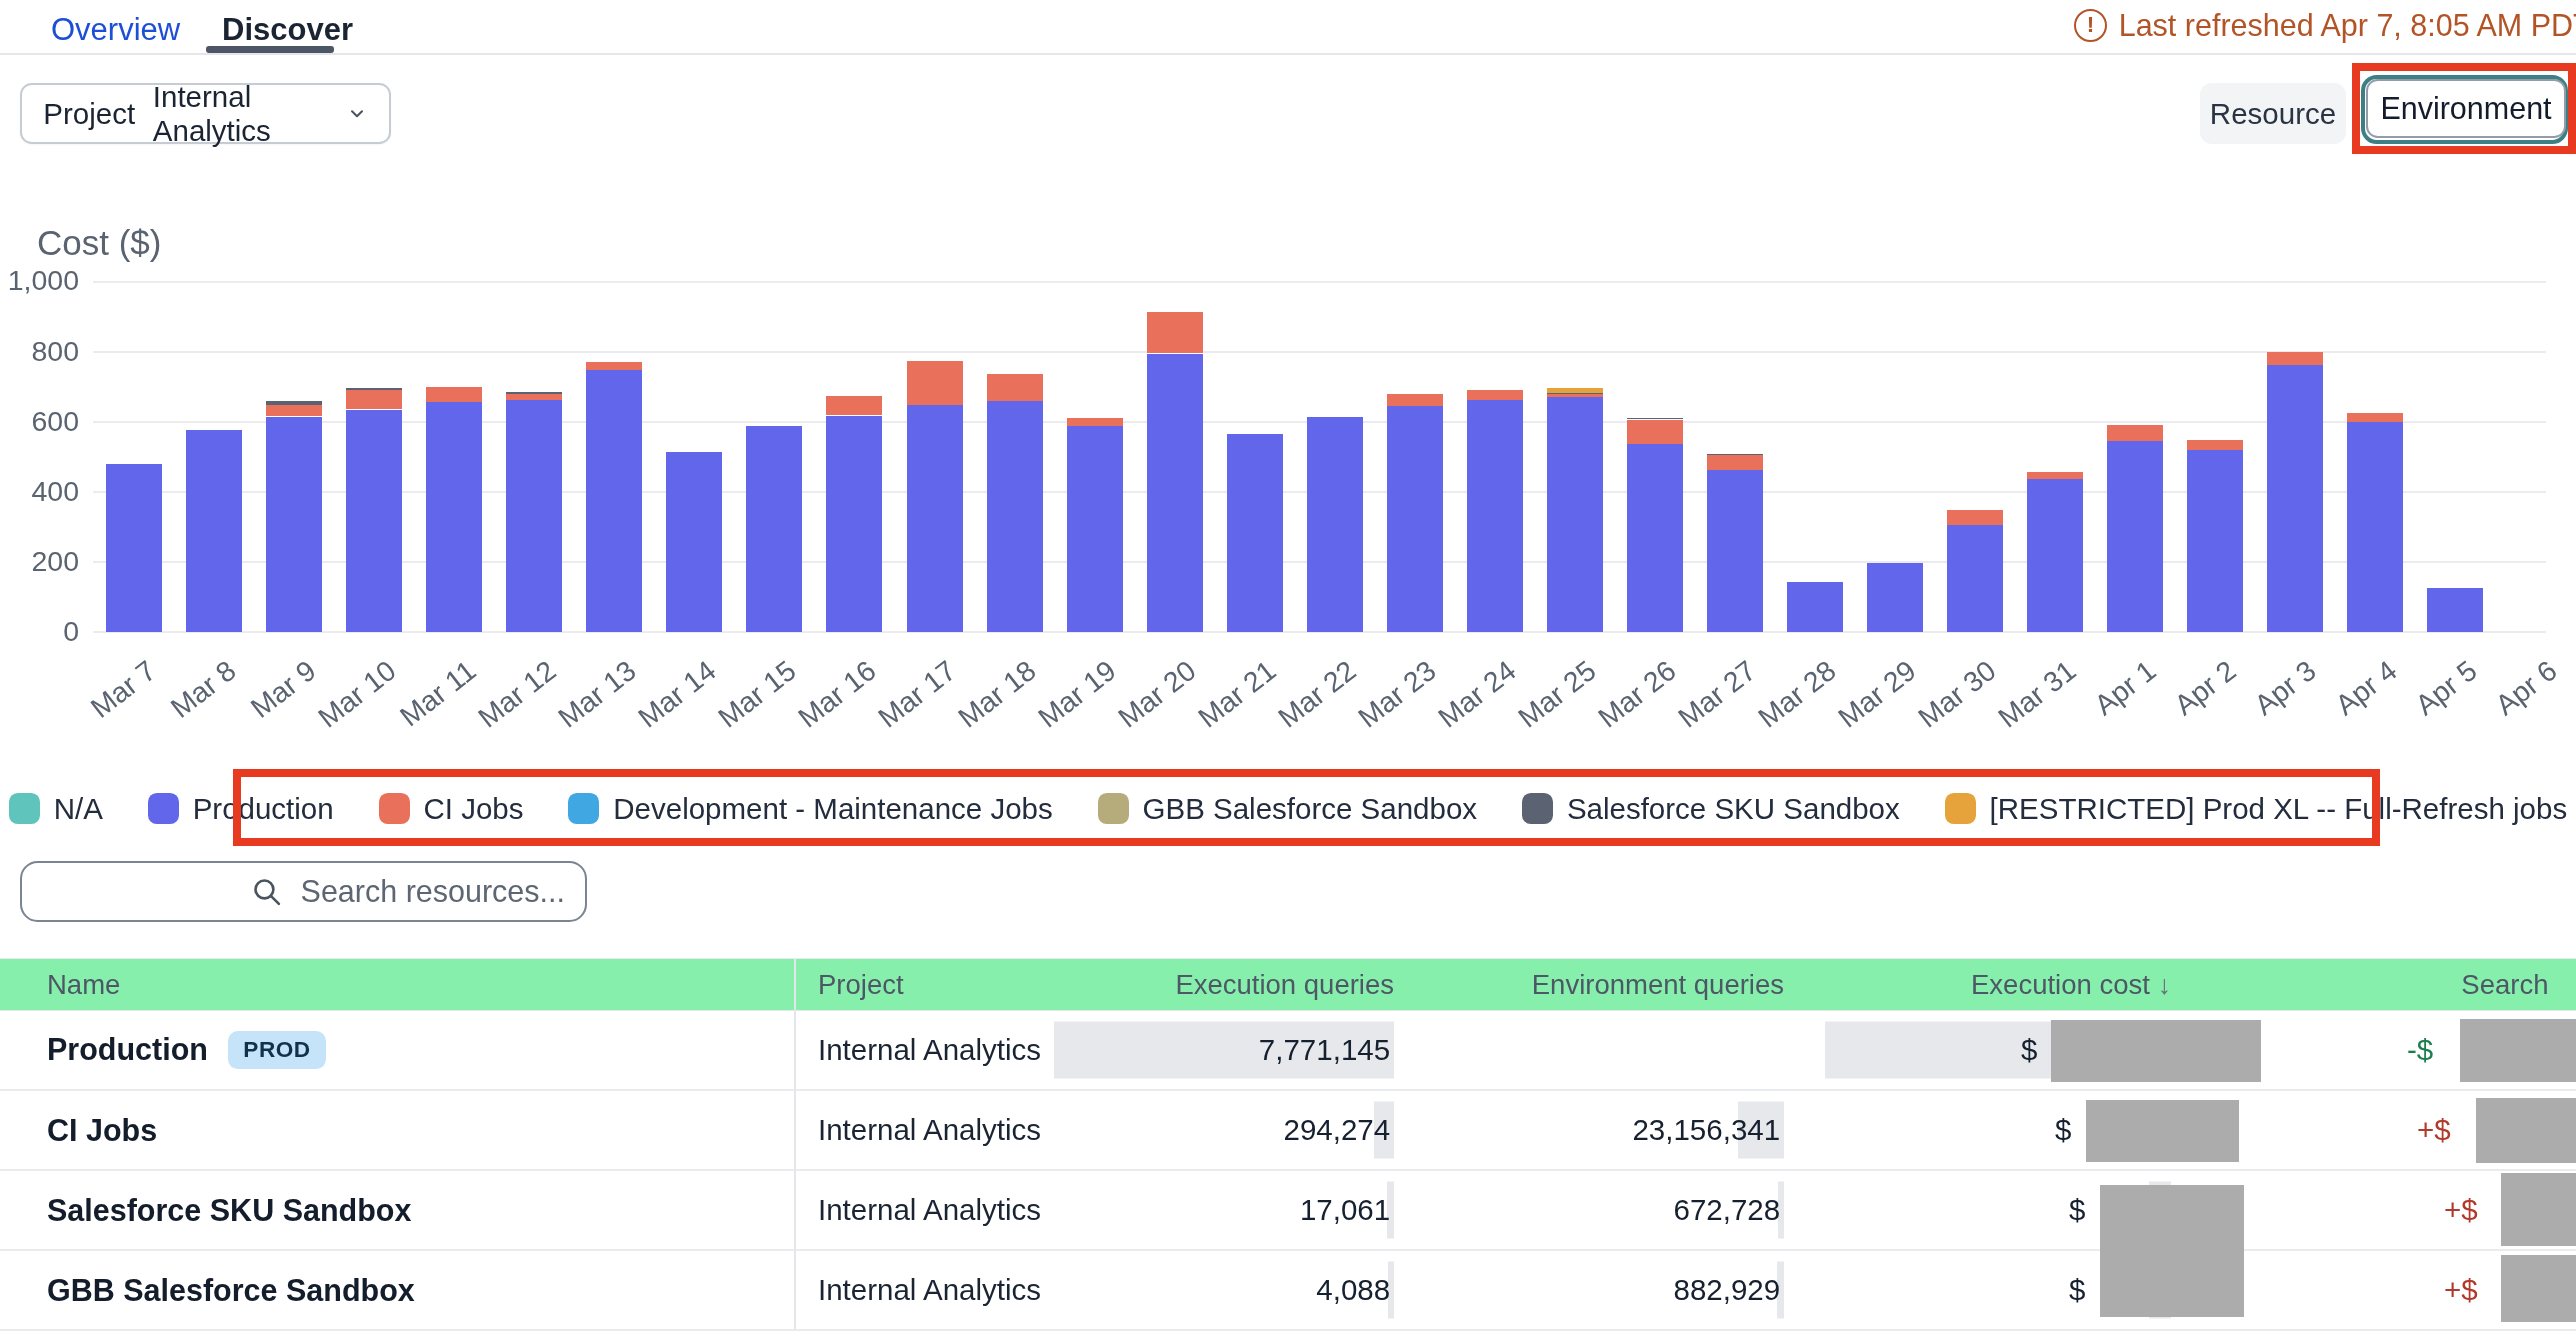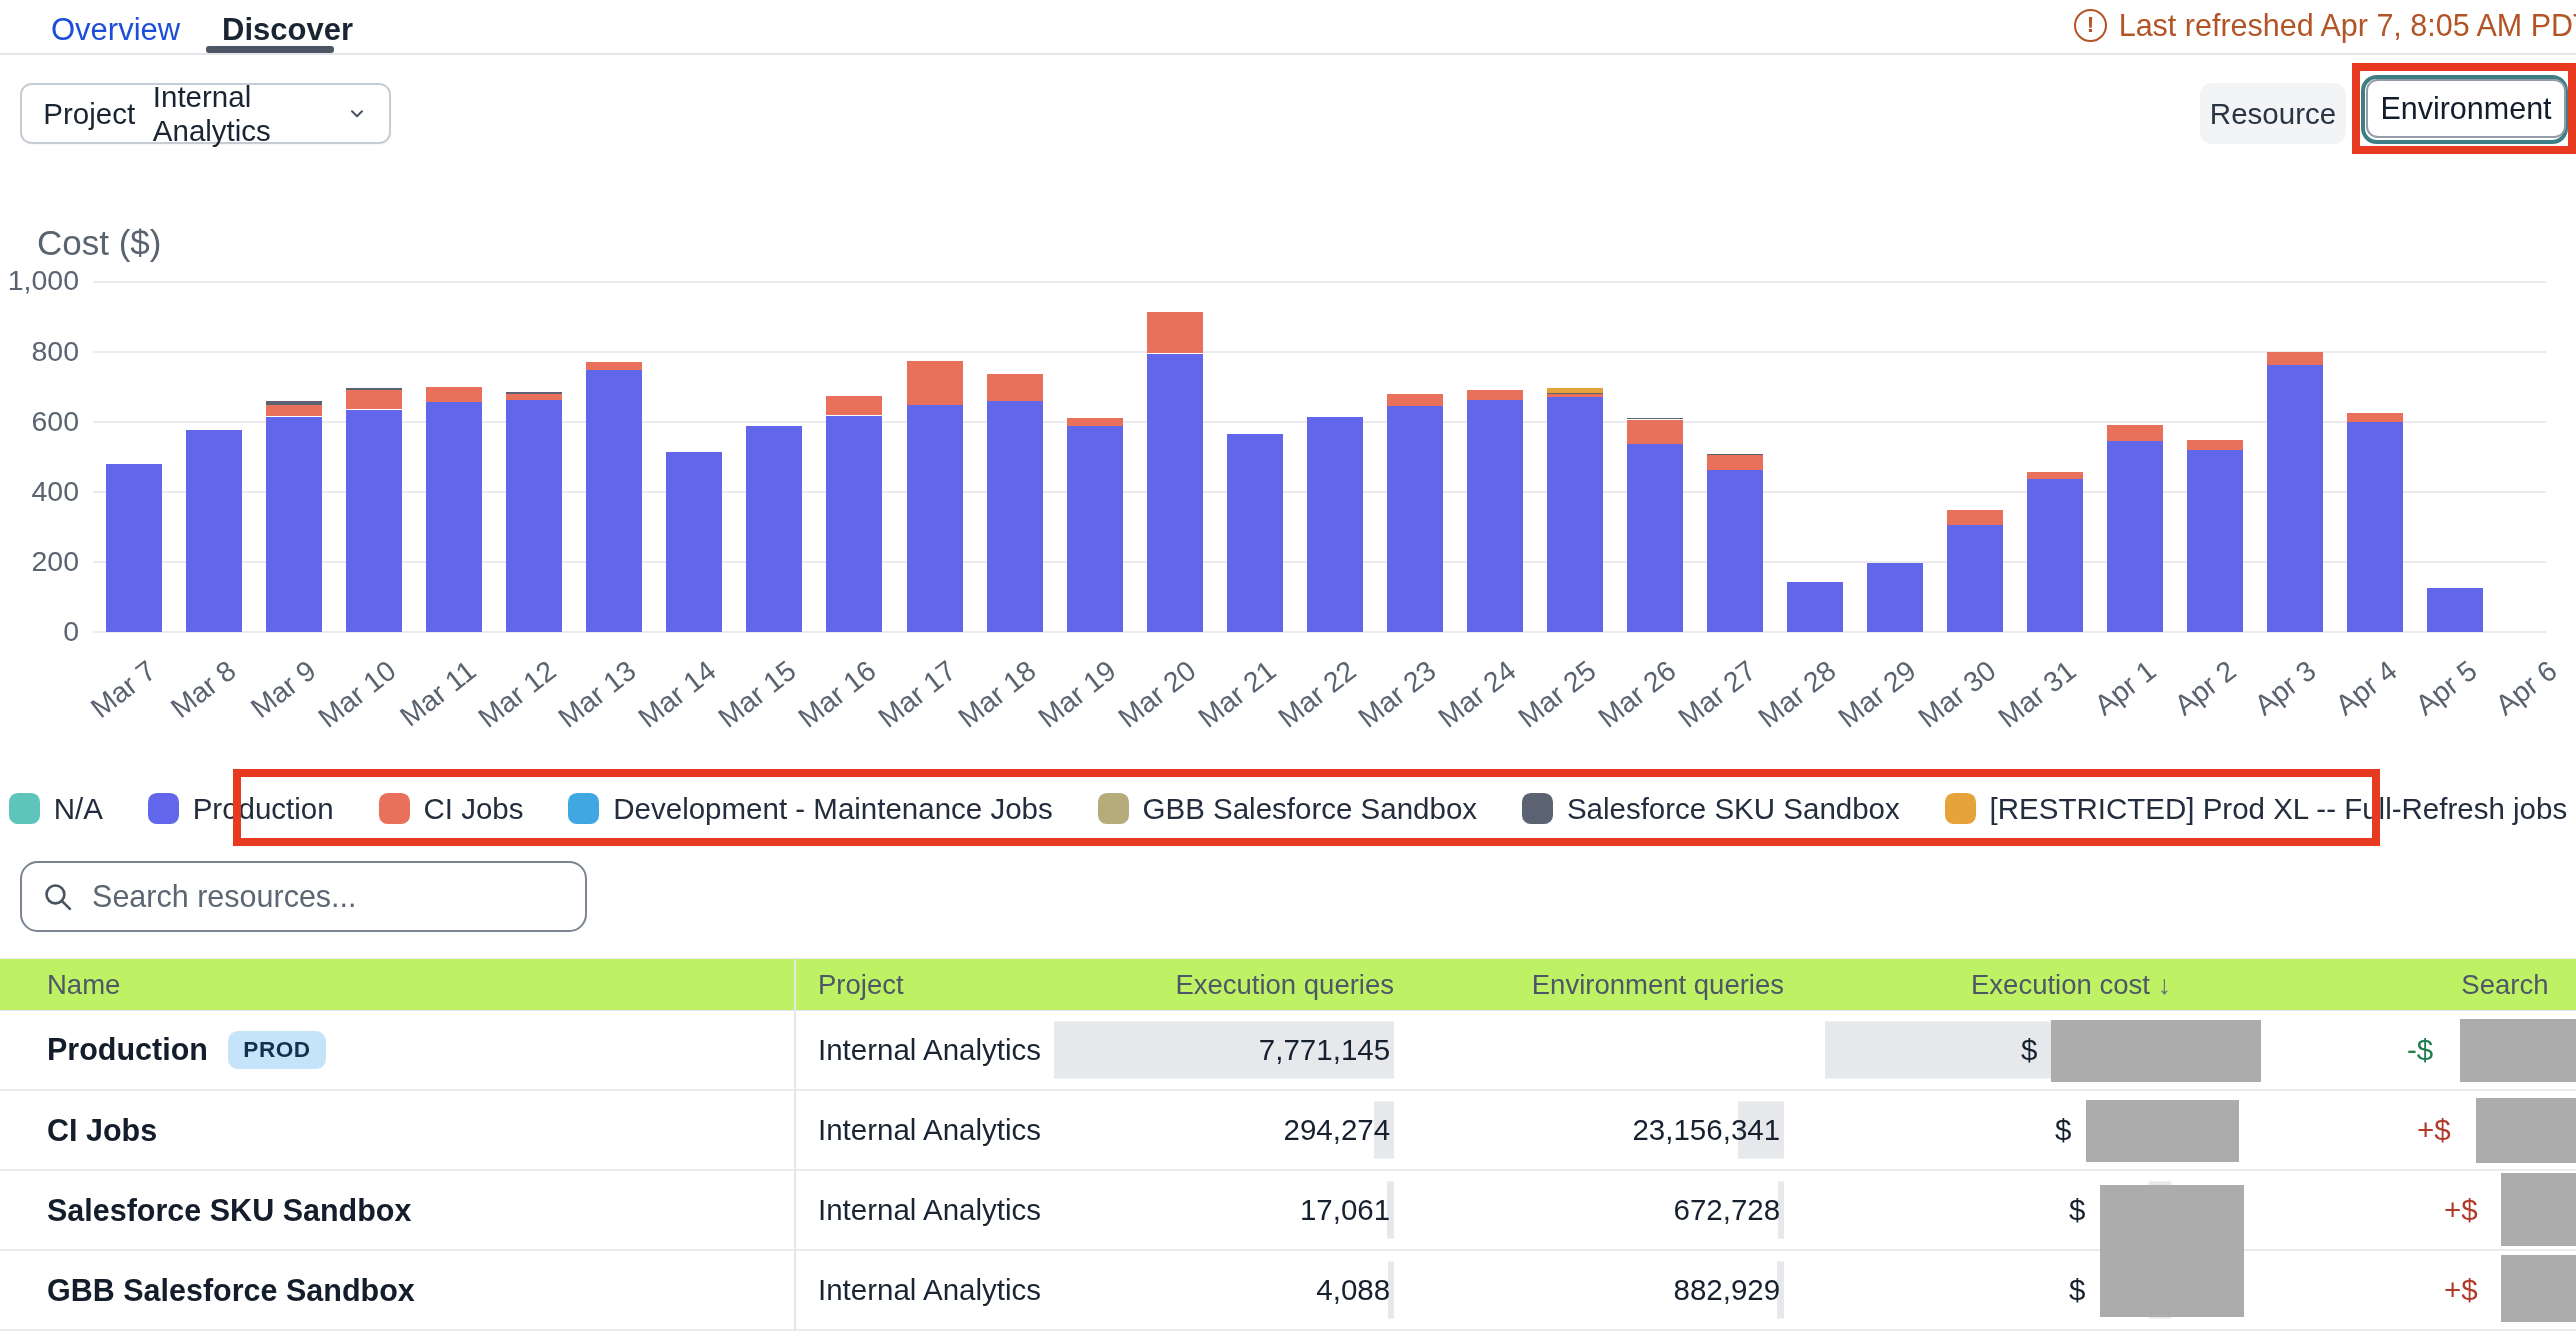--- a/index.html
+++ b/index.html
@@ -37,26 +37,26 @@
   .bar .seg { position:absolute; left:0; width:56px; }
   .xlabel { position:absolute; width:147px; text-align:right; font-size:28.5px; color:#5a6370; transform:rotate(-38deg); transform-origin:top right; white-space:nowrap; }
 
   
   #legend { position:absolute; left:0; top:783px; width:2576px; height:51px; display:flex; align-items:center; justify-content:center; gap:45px; }
   .legend-item { display:flex; align-items:center; gap:13.8px; font-size:29.5px; color:#232d3d; white-space:nowrap; }
   .swatch { width:31px; height:31px; border-radius:8.8px; flex:0 0 auto; }
   .legend-annotation { position:absolute; left:233px; top:769px; width:2147px; height:77px; border:8.8px solid #e73a20; pointer-events:none; }
 
   
-  .search-box { position:absolute; left:19.7px; top:861px; width:567px; height:71px; border:2.9px solid #7b8491; border-radius:17.7px; background:#fff; display:flex; align-items:center; padding:0 19.7px; gap:17.7px; }
+  .search-box { position:absolute; left:19.7px; top:861px; width:567px; height:61px; border:2.9px solid #7b8491; border-radius:17.7px; background:#fff; display:flex; align-items:center; padding:0 19.7px; gap:17.7px;justify-content:flex-end; }
   .search-box .ph { font-size:30.5px; color:#5d6673; }
 
   
   #table { position:absolute; left:0; top:958px; width:2576px; }
-  .thead { position:relative; height:53px; background:#bef264; border-top:1px solid #ececf0; border-bottom:1px solid #e4e6ea; font-size:27.5px; color:#4e5765; }
+  .thead { position:relative; height:53px; background:#86efac; border-top:1px solid #ececf0; border-bottom:1px solid #e4e6ea; font-size:27.5px; color:#4e5765; }
   .thead .th { position:absolute; top:50%; transform:translateY(-50%); white-space:nowrap; }
   .th-name { left:47px; }
   .th-project { left:818px; }
   .th-exec { right:1182px; }
   .th-cons { right:792px; }
   .th-cost { right:405px; }
   .th-change { right:27.5px; }
   .sort-arrow { font-size:26.5px; color:#68707e; margin-left:7.9px; }
 
   .trow { position:relative; height:80px; border-bottom:2px solid #e9ebef; background:#fff; }

